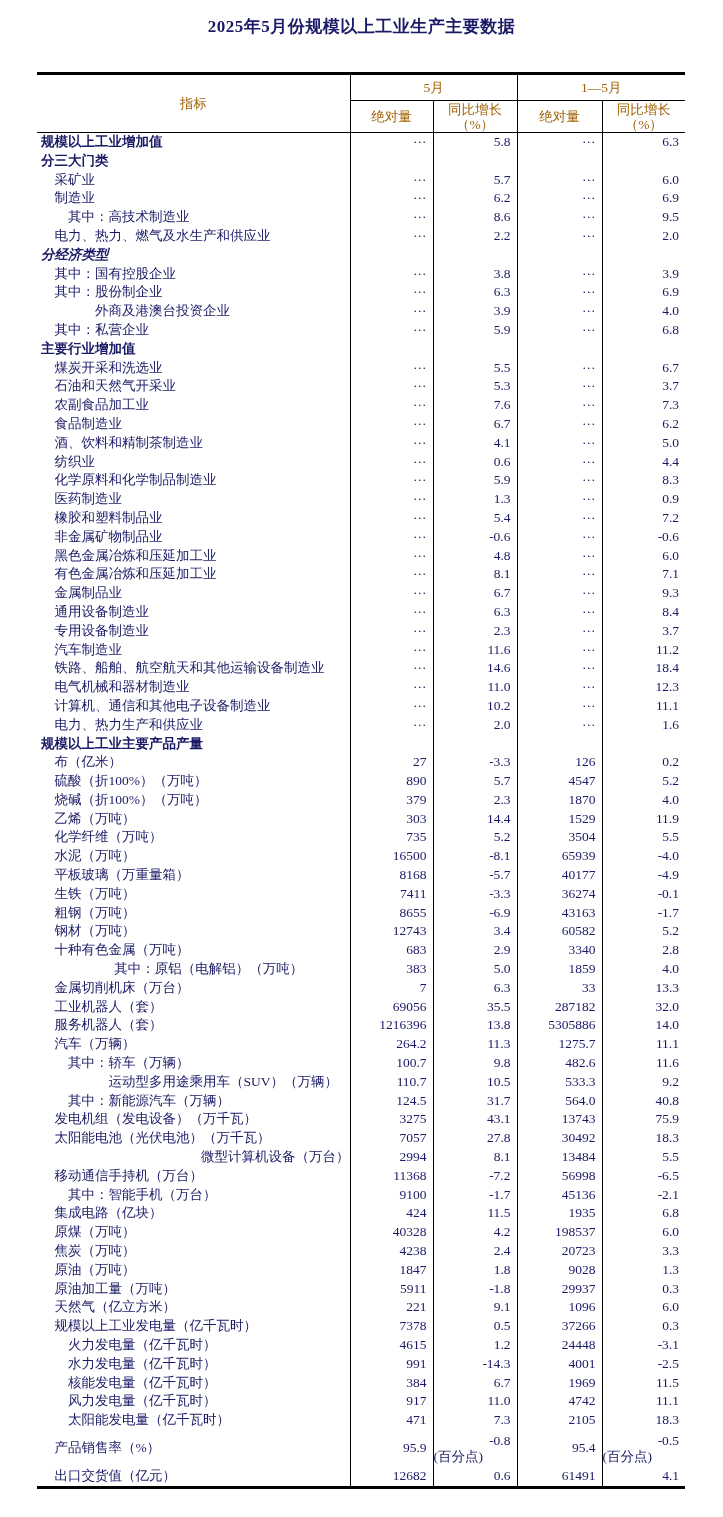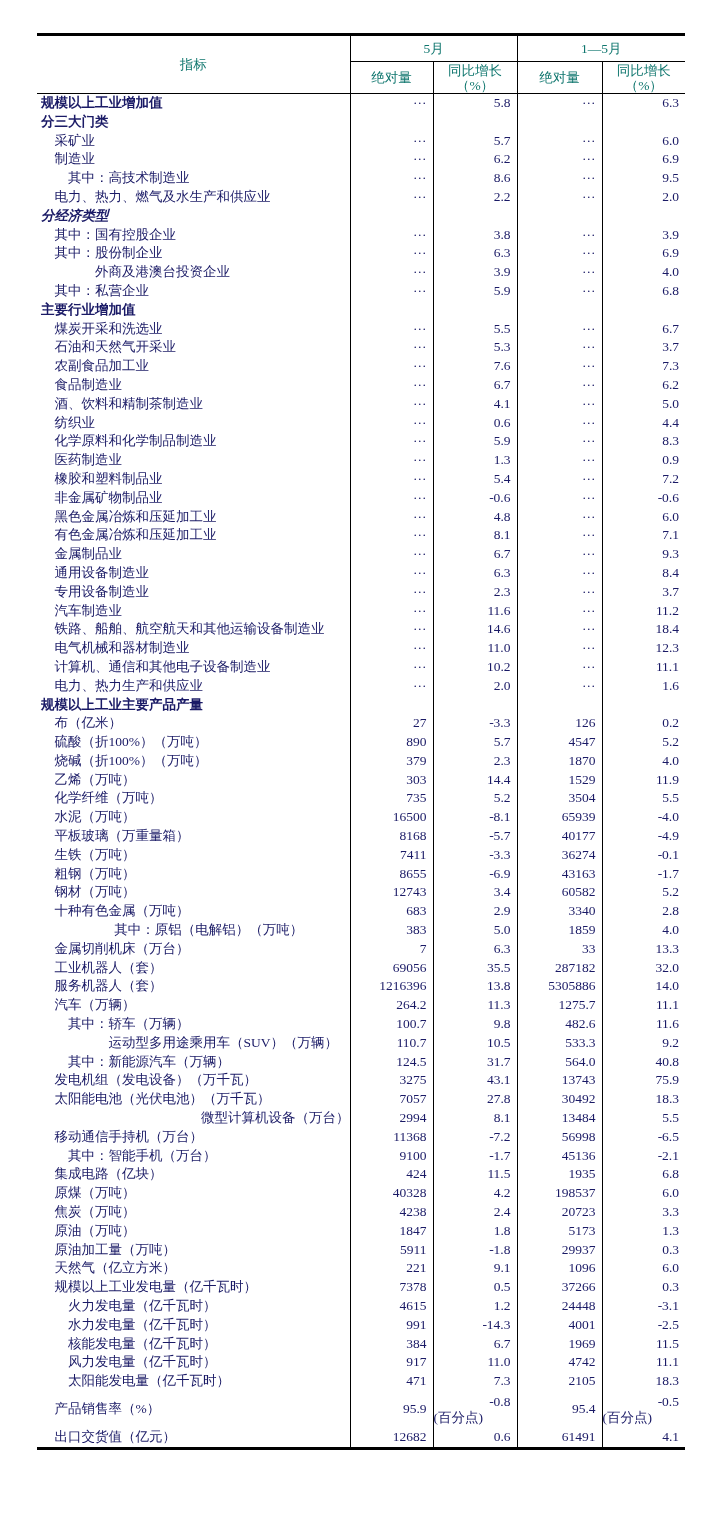--- a/index.html
+++ b/index.html
@@ -20,21 +20,21 @@
     color:#1a1a66;
   }
   table.stat {
     margin:33px 0 0 37px;
     width:648px;
     table-layout:fixed;
     border-collapse:collapse;
     border-top:3px solid #000;
     border-bottom:3px solid #000;
   }
-  th { font-weight:normal; font-size:13.5px; color:#0f766e; padding:0; }
+  th { font-weight:normal; font-size:13.5px; color:#a16207; padding:0; }
   th.ind { border-bottom:1px solid #000; }
   th.grp { height:25px; border-bottom:1px solid #000; border-left:1px solid #000; text-align:center; }
   th.sub { height:31px; border-bottom:1px solid #000; border-left:1px solid #000; text-align:center; vertical-align:middle; }
   th.sub .blk { display:block; line-height:15px; }
   tbody td {
     height:18.8px; line-height:18.8px;
     font-size:13.5px; padding:0;
     vertical-align:middle;
     white-space:nowrap; overflow:hidden;
   }
@@ -42,20 +42,21 @@
   td.lbl.bold { font-weight:bold; }
   td.num { text-align:right; padding-right:6px; }
   td.bl { border-left:1px solid #000; }
   td.num .note { display:block; line-height:16px; text-align:left; }
   td.num.two { line-height:17px; height:auto; padding-top:2px; padding-bottom:2px; }
 </style>
 </head>
 <body>
 
 <div class="page">
+  <h1 class="title">2025年5月份规模以上工业生产主要数据</h1>
 
   <table class="stat">
     <colgroup>
       <col style="width:313px">
       <col style="width:83px">
       <col style="width:84px">
       <col style="width:85px">
       <col style="width:83px">
     </colgroup>
     <thead>
@@ -555,21 +556,21 @@
     <td class="num bl">4238</td>
     <td class="num bl">2.4</td>
     <td class="num bl">20723</td>
     <td class="num bl">3.3</td>
   </tr>
 
   <tr>
     <td class="lbl" style="padding-left: 17.5px;">原油（万吨）</td>
     <td class="num bl">1847</td>
     <td class="num bl">1.8</td>
-    <td class="num bl">5173</td>
+    <td class="num bl">9028</td>
     <td class="num bl">1.3</td>
   </tr>
 
   <tr>
     <td class="lbl" style="padding-left: 17.5px;">原油加工量（万吨）</td>
     <td class="num bl">5911</td>
     <td class="num bl">-1.8</td>
     <td class="num bl">29937</td>
     <td class="num bl">0.3</td>
   </tr>

